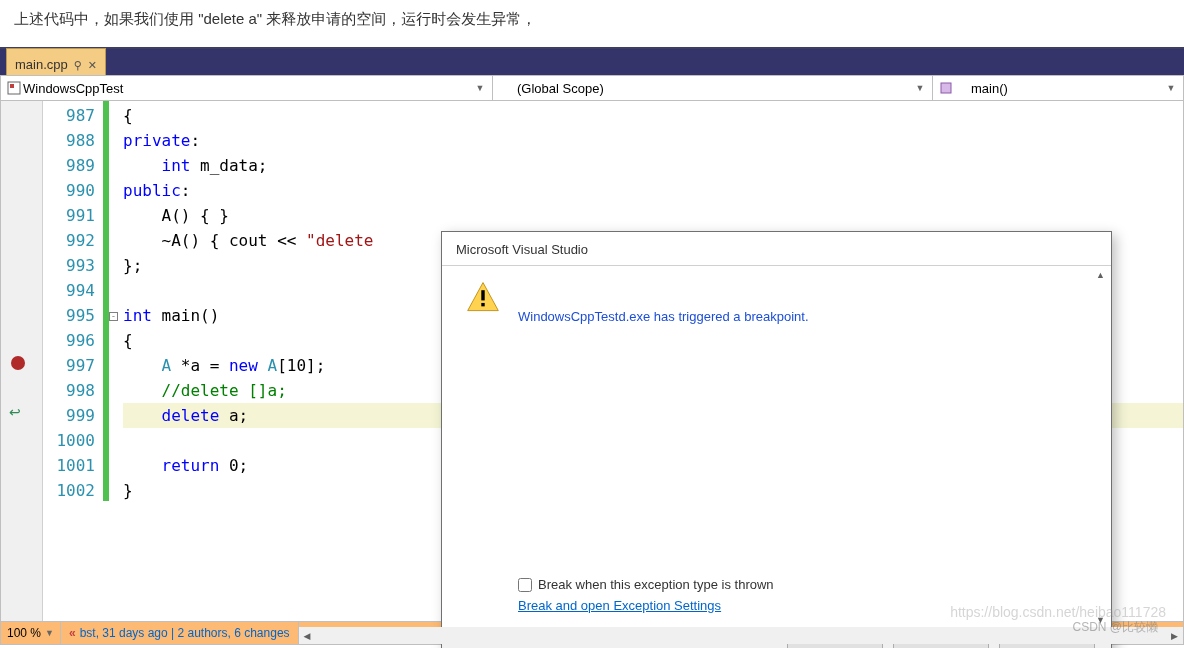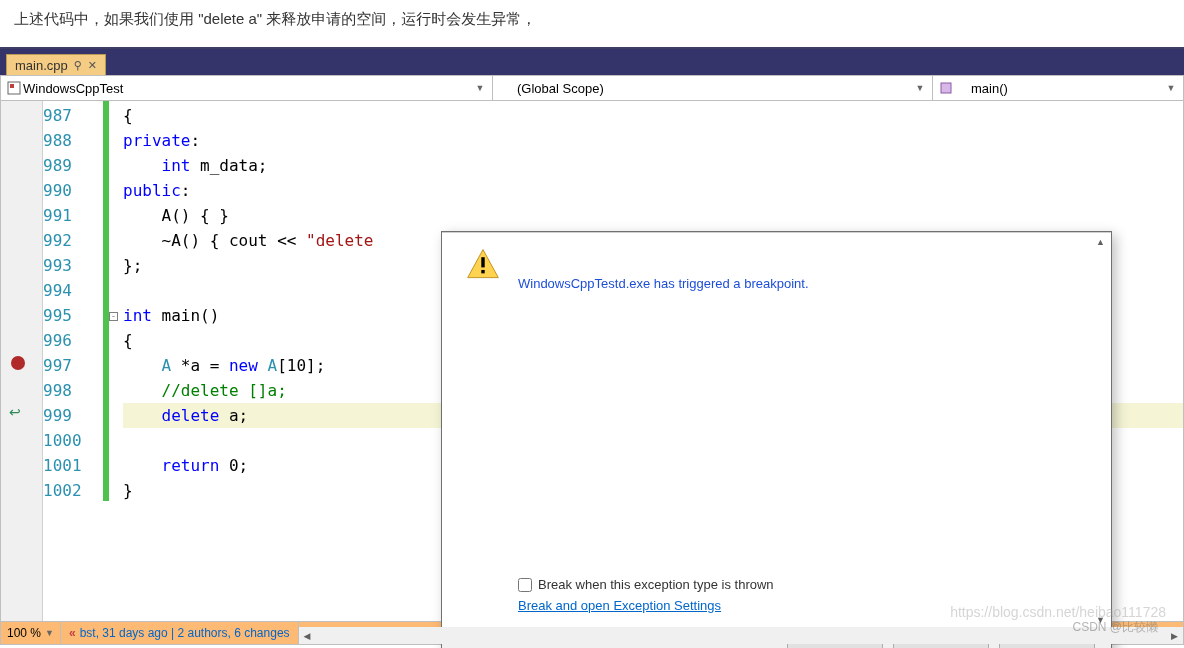--- a/index.html
+++ b/index.html
@@ -1,32 +1,32 @@
 <!DOCTYPE html>
 <html><head>
   <meta charset="utf-8">
   <style>
     * { box-sizing: border-box; margin: 0; padding: 0; }
     body { font-family: "Microsoft YaHei", "Segoe UI", sans-serif; font-size: 13px; background: #fff; width: 1184px; height: 648px; overflow: hidden; }
     .top-caption { padding: 10px 14px 18px; color: #333; font-size: 15px; }
     .ide-outer { border-top: 2px solid #3e3e62; }
     .tab-strip { background: #34336a; height: 26px; display: flex; align-items: flex-end; padding-left: 6px; }
-    .tab { background: #f5cc84; border: 1px solid #b89a55; border-bottom: none; padding: 3px 8px; display: flex; align-items: center; gap: 6px; color: #333; height: 21px; }
+    .tab { background: #f5cc84; border: 1px solid #b89a55; border-bottom: none; padding: 3px 8px; display: flex; align-items: flex-end; gap: 6px; color: #333; height: 27px; }
     .tab-pin, .tab-close { cursor: pointer; color: #555; font-size: 11px; }
     .context-bar { height: 26px; display: flex; align-items: stretch; border: 1px solid #bfbfbf; background: #fff; }
     .ctx-icon { width: 18px; display: flex; align-items: center; justify-content: center; }
     .ctx-field { flex: 1; display: flex; align-items: center; padding: 0 4px; border-right: 1px solid #bfbfbf; }
     .ctx-field.mid { min-width: 440px; flex: 0 0 440px; }
     .ctx-field.right { flex: 0 0 250px; border-right: none; gap: 16px; }
     .ctx-drop { width: 16px; display: flex; align-items: center; justify-content: center; color: #666; font-size: 9px; }
     .editor-area { display: flex; height: 520px; border-left: 1px solid #bfbfbf; border-right: 1px solid #bfbfbf; position: relative; background: #fff; }
     .gutter-margin { width: 42px; background: #f0f0f0; border-right: 1px solid #d0d0d0; position: relative; }
     .breakpoint { width: 14px; height: 14px; background: #b02a2a; border-radius: 50%; position: absolute; left: 10px; }
     .return-arrow { position: absolute; left: 8px; color: #2e8b57; font-size: 14px; }
-    .line-numbers { width: 60px; padding-right: 0; color: #2b91af; font-family: Consolas, monospace; font-size: 16px; line-height: 25px; padding-top: 2px; }
+    .line-numbers { width: 60px; text-align: right; padding-right: 8px; color: #2b91af; font-family: Consolas, monospace; font-size: 16px; line-height: 25px; padding-top: 2px; }
     .change-bar { width: 6px; background: #fff; position: relative; }
     .change-green { background: #4ec14e; width: 6px; }
     .outline-bar { width: 14px; background: #fff; font-family: Consolas, monospace; font-size: 11px; color: #808080; line-height: 25px; padding-top: 2px; }
     .outline-bar .box { display: inline-block; width: 9px; height: 9px; border: 1px solid #808080; text-align: center; line-height: 7px; font-size: 9px; margin-top: 7px; }
     .code { font-family: Consolas, monospace; font-size: 16px; line-height: 25px; padding-top: 2px; white-space: pre; flex: 1; }
     .kw { color: #0000ff; }
     .type { color: #2b91af; }
     .str { color: #a31515; }
     .cm { color: #008000; }
     .hl-line { background: #f5f5d6; display: inline-block; width: 100%; }
@@ -137,20 +137,21 @@
 {
     <span class="type">A</span> *a = <span class="kw">new</span> <span class="type">A</span>[10];
     <span class="cm">//delete []a;</span>
 <span class="hl-line">    <span class="kw">delete</span> a;</span>
 
     <span class="kw">return</span> 0;
 }
 </div>
 
     <div class="dialog">
+      <div class="dlg-title">Microsoft Visual Studio</div>
       <div class="dlg-body">
         <div class="dlg-msg-row">
           <svg class="warn-icon" viewBox="0 0 40 40">
             <polygon points="20,3 38,36 2,36" fill="#ffd34f" stroke="#b8860b" stroke-width="1"></polygon>
             <rect x="18" y="12" width="4" height="12" fill="#000"></rect>
             <rect x="18" y="27" width="4" height="4" fill="#000"></rect>
           </svg>
           <div class="dlg-msg">WindowsCppTestd.exe has triggered a breakpoint.</div>
         </div>
         <div class="dlg-scroll">

